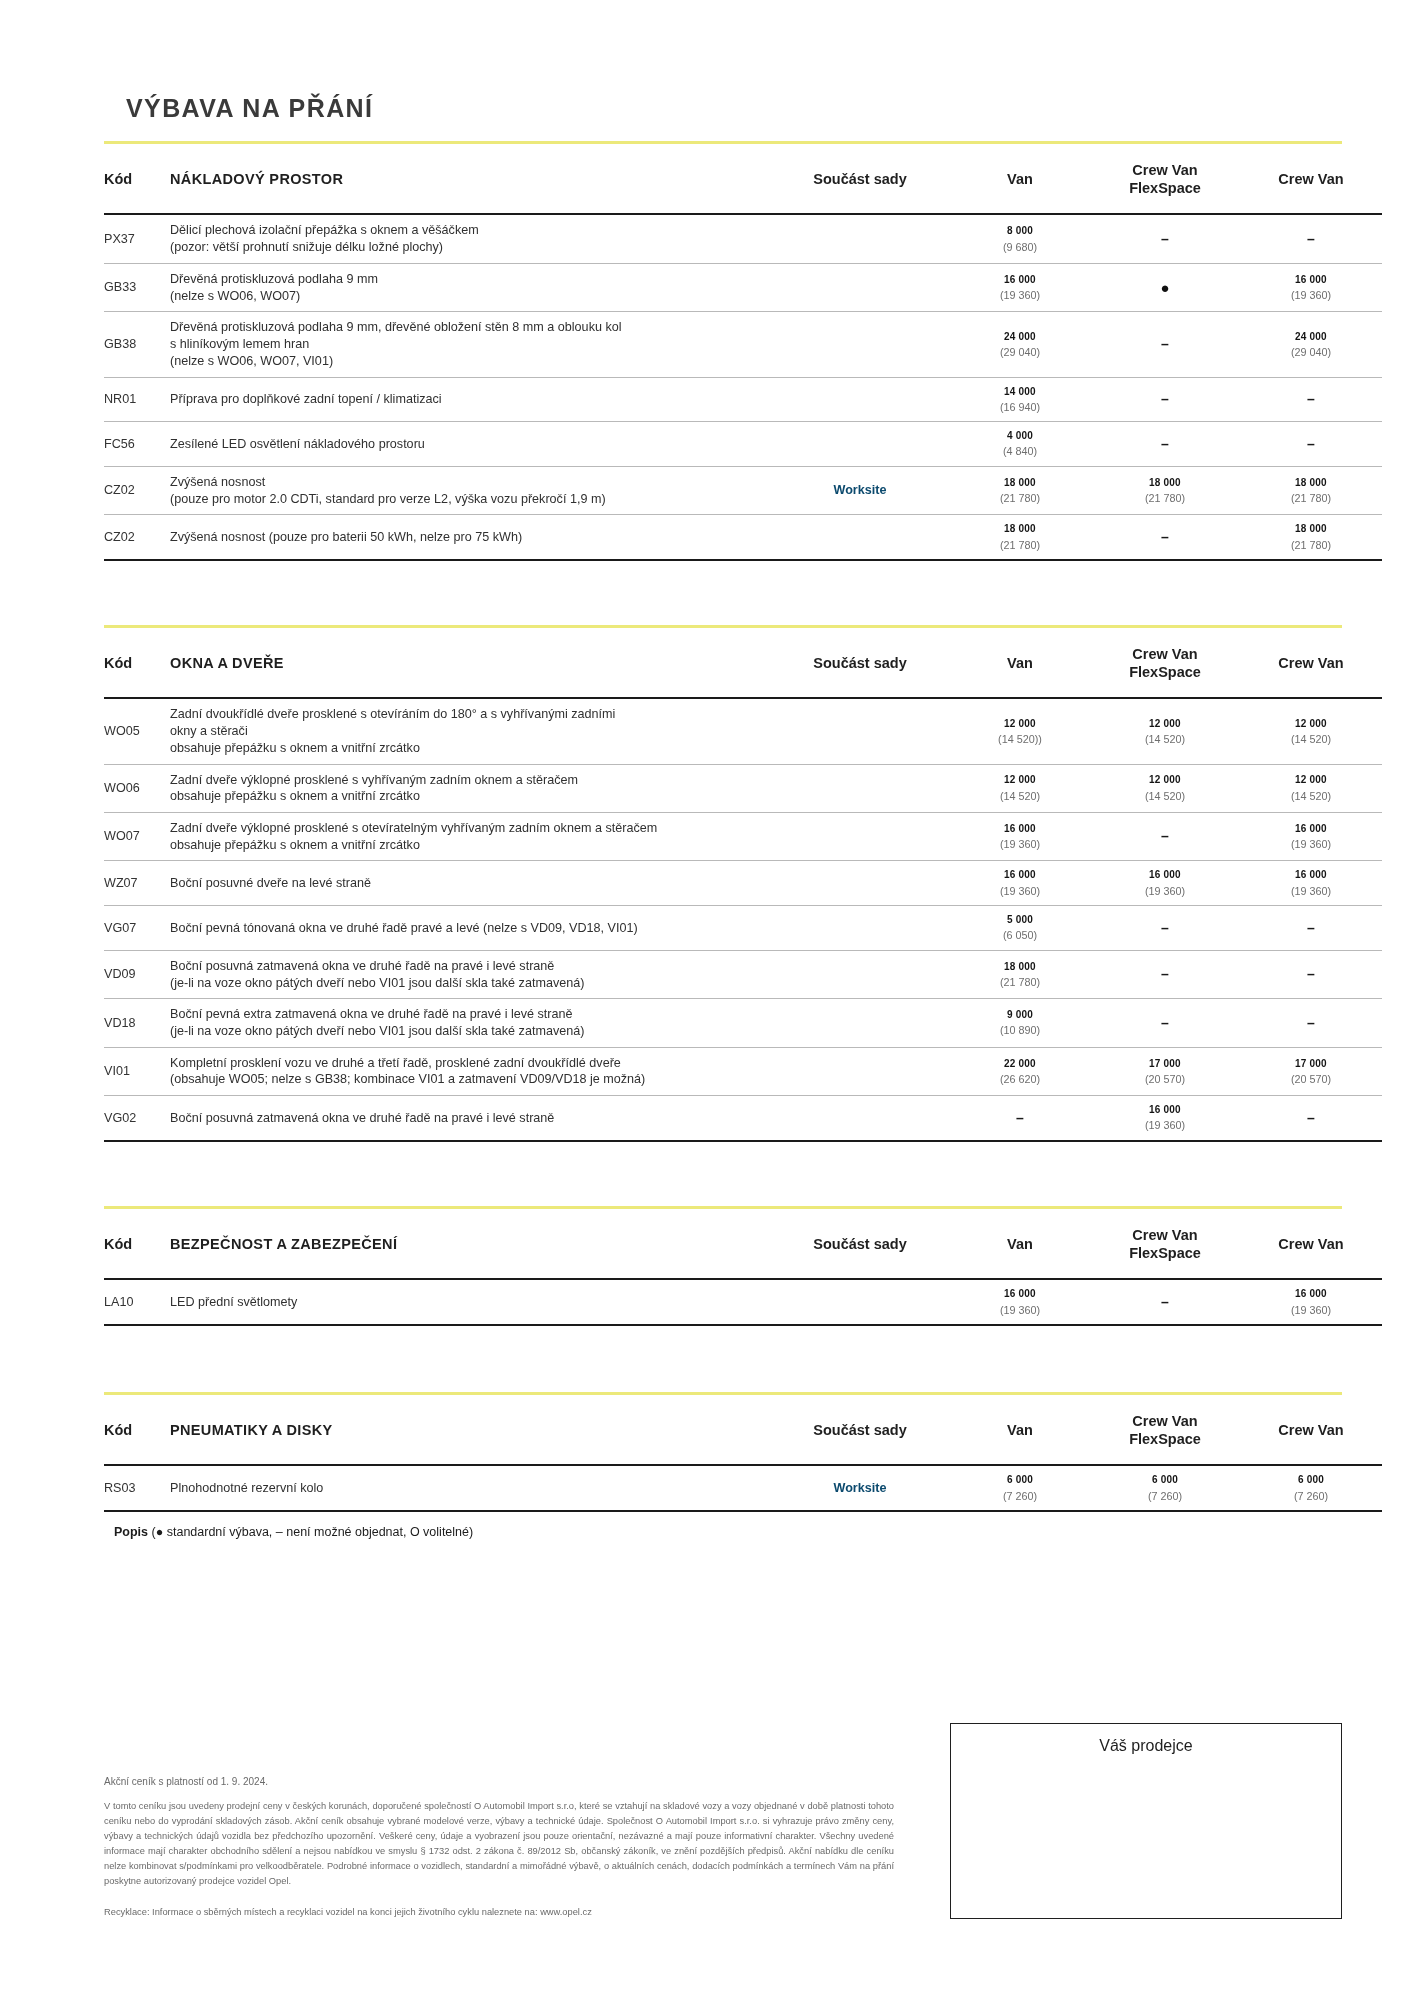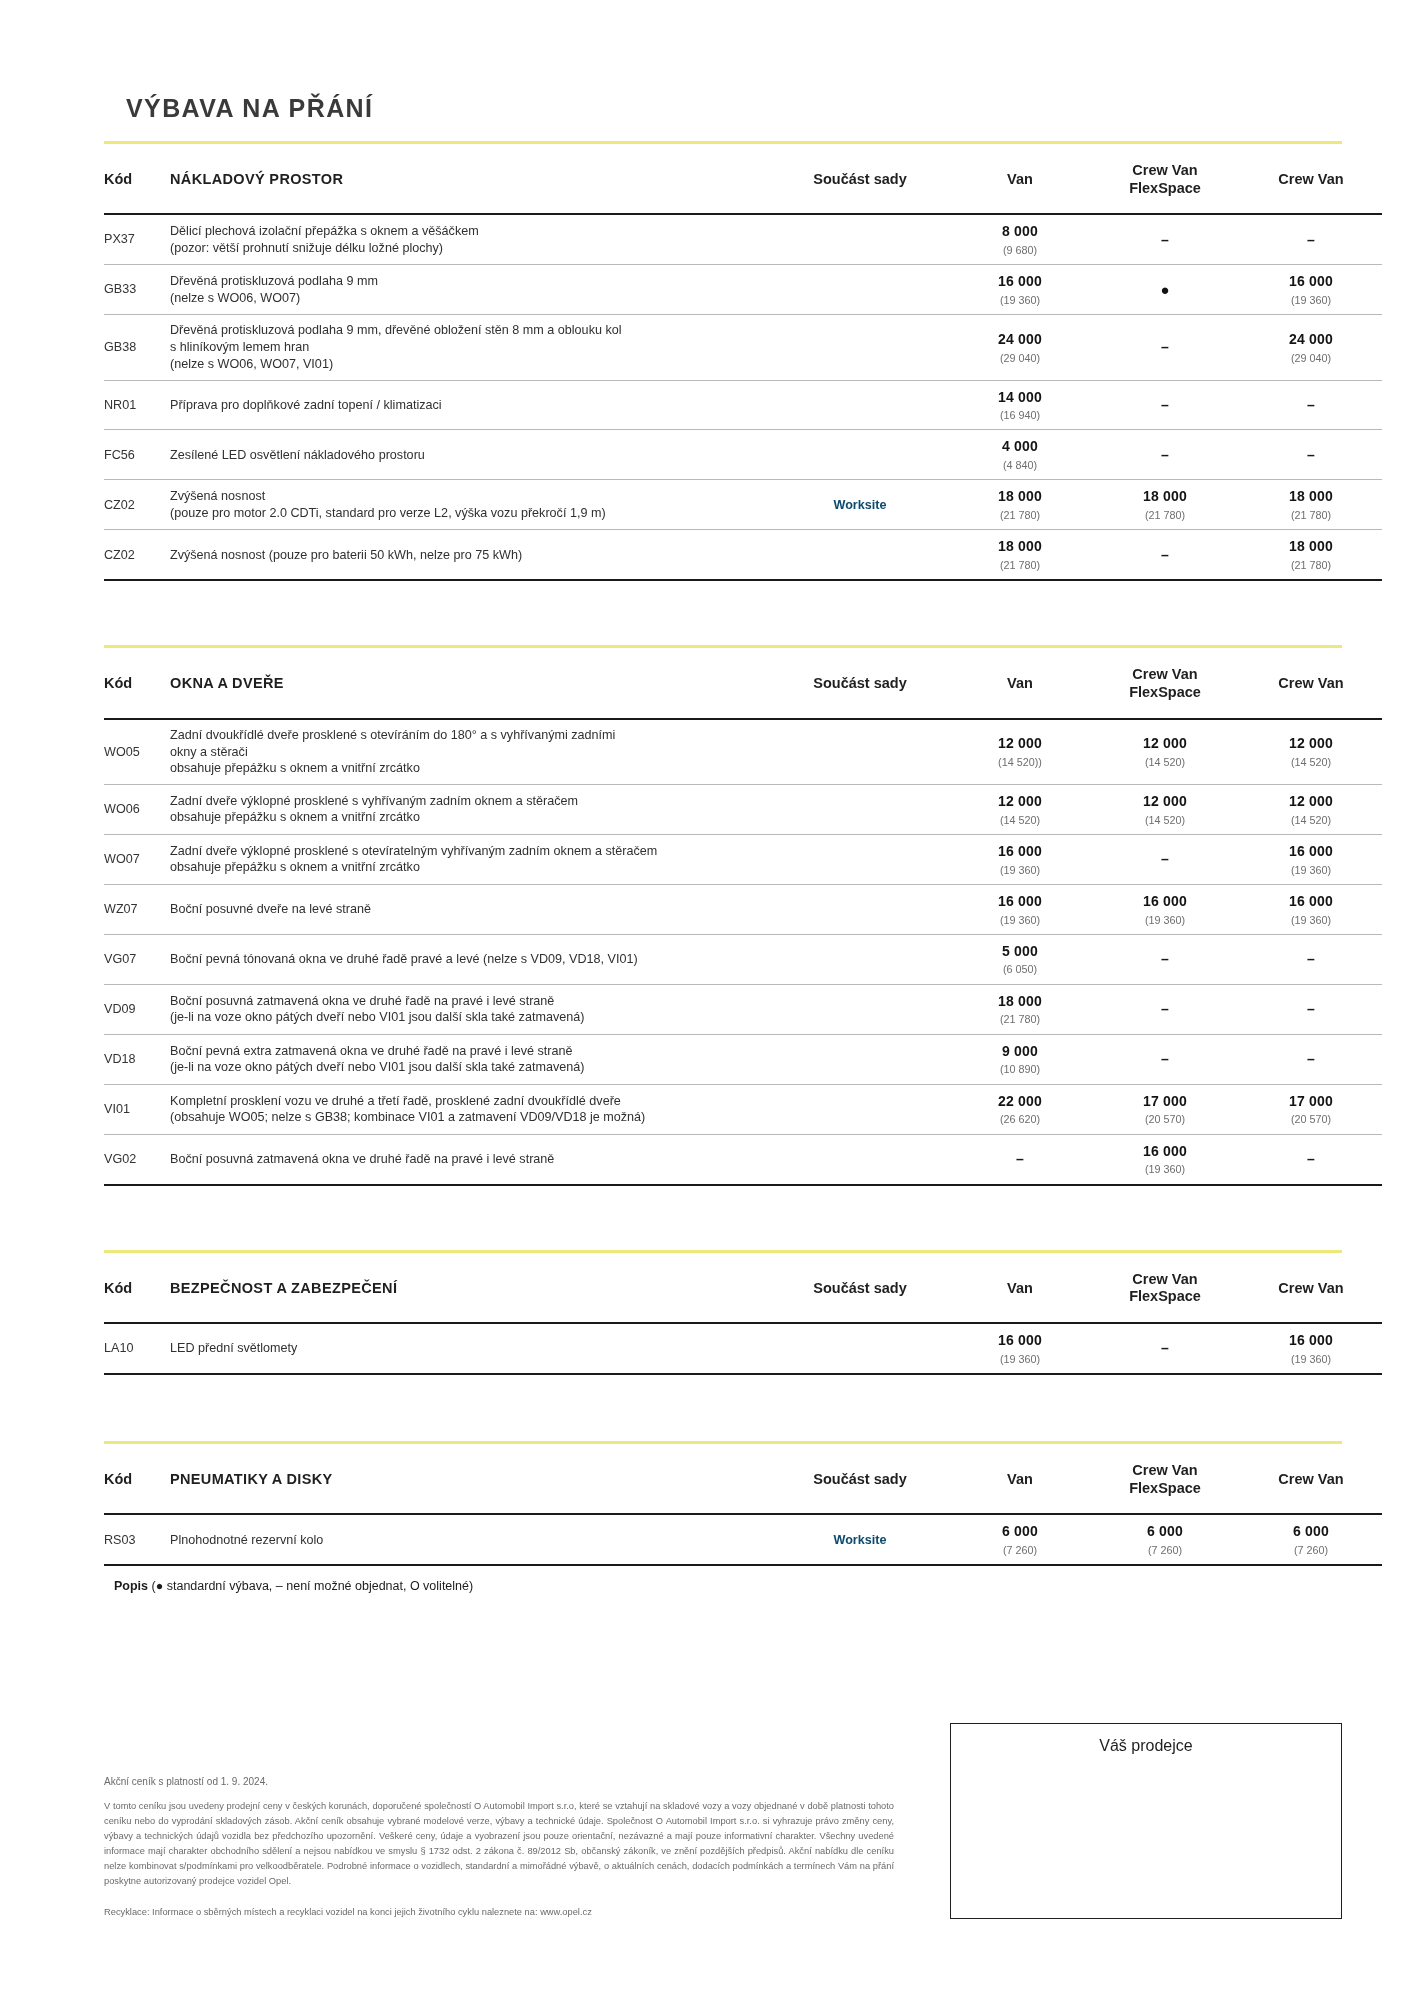--- a/index.html
+++ b/index.html
@@ -93,21 +93,21 @@
   td.set {
     text-align: center;
     font-weight: bold;
     font-size: 12.6px;
     color: #0c4a6e;
   }
   td.price { text-align: center; white-space: nowrap; }
   td.price .net {
     display: block;
     font-weight: bold;
-    font-size: 14px;
+    font-size: 10px;
     color: #141414;
     letter-spacing: .2px;
   }
   td.price .gross {
     display: block;
     font-size: 10.8px;
     color: #6e6e6e;
     margin-top: 2px;
   }
   td.price .dash {

